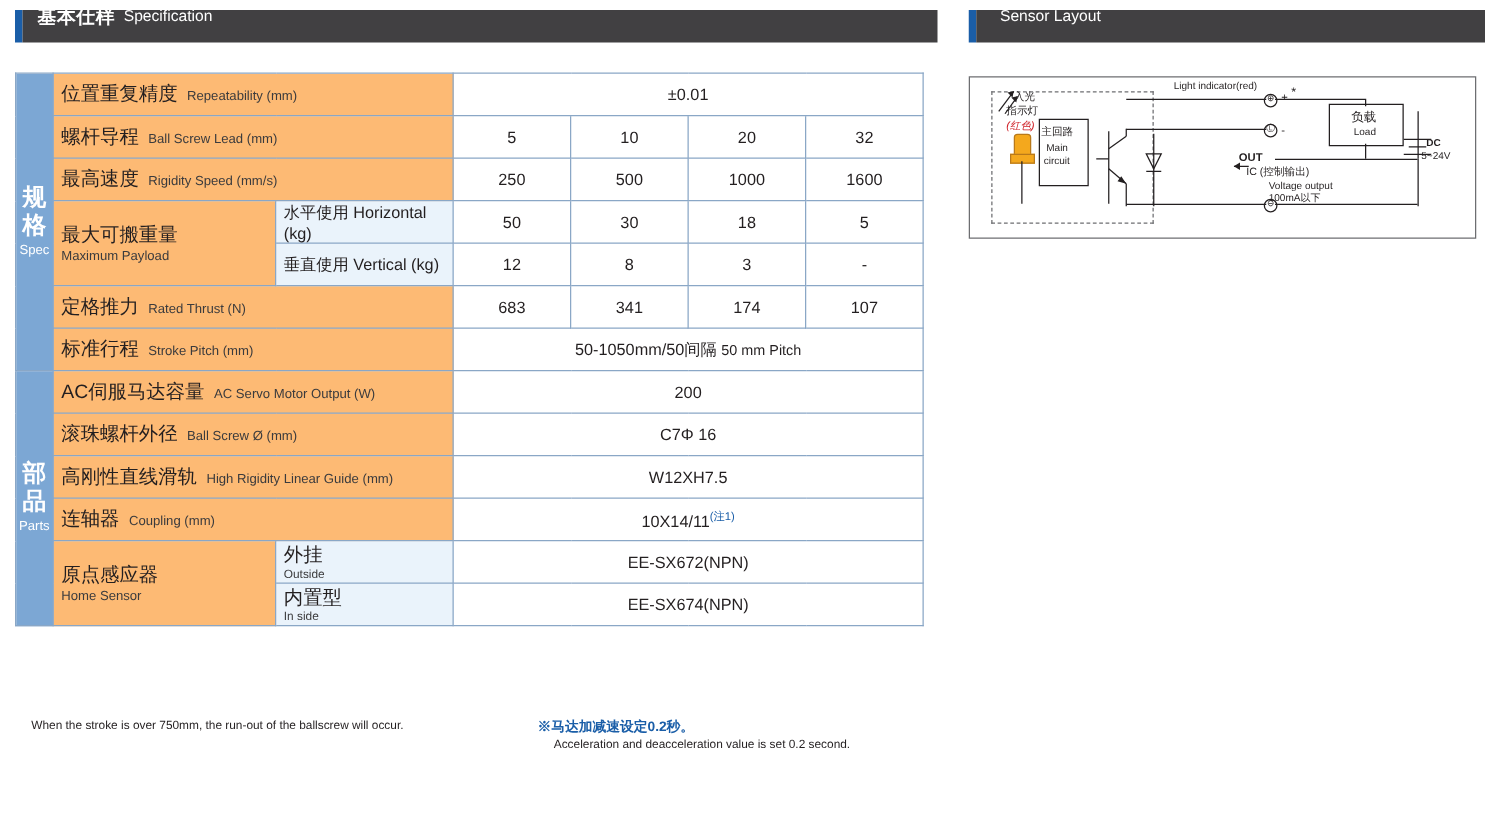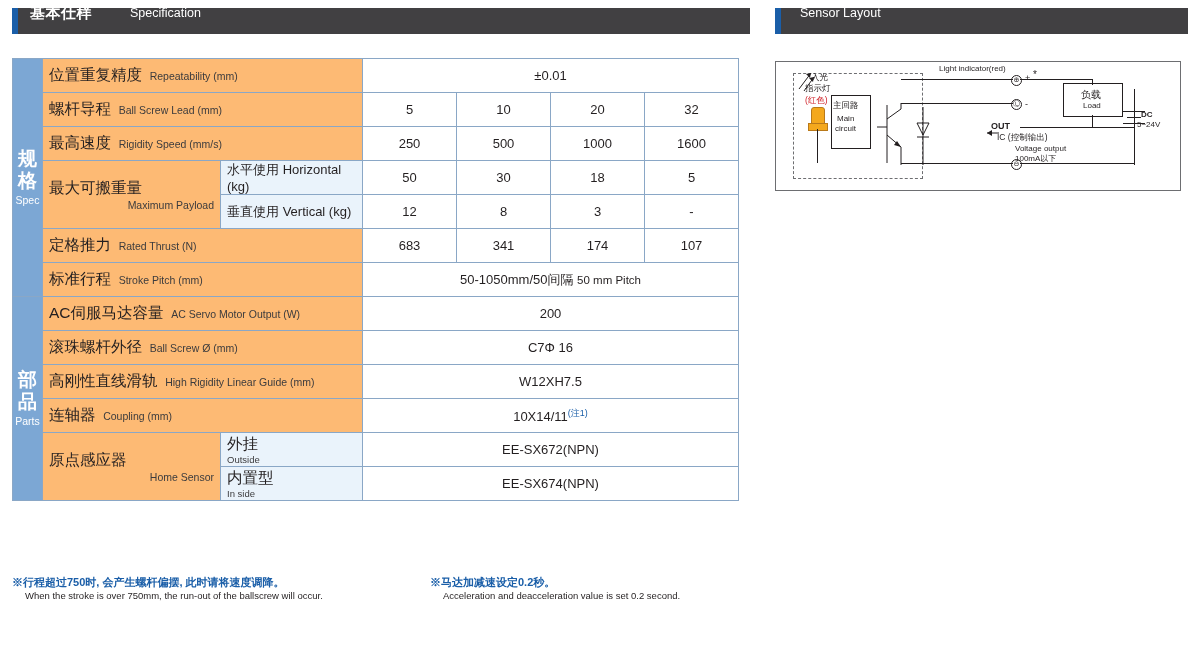--- a/index.html
+++ b/index.html
@@ -29,21 +29,20 @@
   .section-head .hdr {
     background: #414042;
     color: #ffffff;
     display: flex;
     align-items: center;
     padding: 0 10px 16px 12px;
     font-size: 15px;
     font-weight: bold;
     letter-spacing: .5px;
     white-space: nowrap;
-    gap: 31px;
   }
   .section-head .hdr .en {
     font-size: 12.5px;
     font-weight: normal;
     margin-left: 7px;
     letter-spacing: 0;
   }
   #spec-head { left: 12px; top: 8px; width: 738px; }
   #spec-head .hdr { flex: 1; }
   #sensor-head { left: 775px; top: 8px; width: 413px; }
@@ -110,21 +109,21 @@
   }
   .val .small {
     font-size: 11.5px;
   }
   .val .note {
     font-size: 9px;
     color: #1a5ea8;
     vertical-align: super;
   }
   .two-line .cn { display: block; font-size: 15.5px; }
-  .two-line .en { display: block; font-size: 10.5px; margin-left: 0; text-align: right; }
+  .two-line .en { display: block; font-size: 10.5px; margin-left: 0; }
   .stack-cn { font-size: 15.5px; }
   .stack-en { font-size: 9.5px; color: #3b3b3d; display: block; line-height: 1.05; }
 
   
   #notes {
     position: absolute;
     left: 12px;
     top: 575px;
     width: 740px;
     font-size: 10px;
@@ -160,21 +159,21 @@
     width: 404px; height: 128px;
     border: 1px solid #6d6e71;
   }
   .sv {
     position: absolute;
     font-size: 8px;
     line-height: 1.12;
     color: #231f20;
     white-space: nowrap;
   }
-  .sv.red { color: #cf2027; }
+  .sv.red { color: #cf2027; font-style: italic; }
   .sv.cn { font-size: 8.5px; }
   .lineh { position: absolute; background: #231f20; height: 1px; }
   .linev { position: absolute; background: #231f20; width: 1px; }
   .dashbox {
     position: absolute;
     border: 1px dashed #6d6e71;
   }
   .solidbox {
     position: absolute;
     border: 1px solid #231f20;
@@ -364,21 +363,20 @@
         <span class="stack-en">In side</span>
       </td>
       <td class="val big" colspan="4">EE-SX674(NPN)</td>
     </tr>
   </tbody>
 </table>
 
 <div id="notes">
   <div class="row">
     <div class="col-left">
-      <span class="cn">※行程超过750时, 会产生螺杆偏摆, 此时请将速度调降。</span>
       <span class="en">When the stroke is over 750mm, the run-out of the ballscrew will occur.</span>
     </div>
     <div class="col-right">
       <span class="cn">※马达加减速设定0.2秒。</span>
       <span class="en">Acceleration and deacceleration value is set 0.2 second.</span>
     </div>
   </div>
 </div>
 
 <div id="sensor-box">

